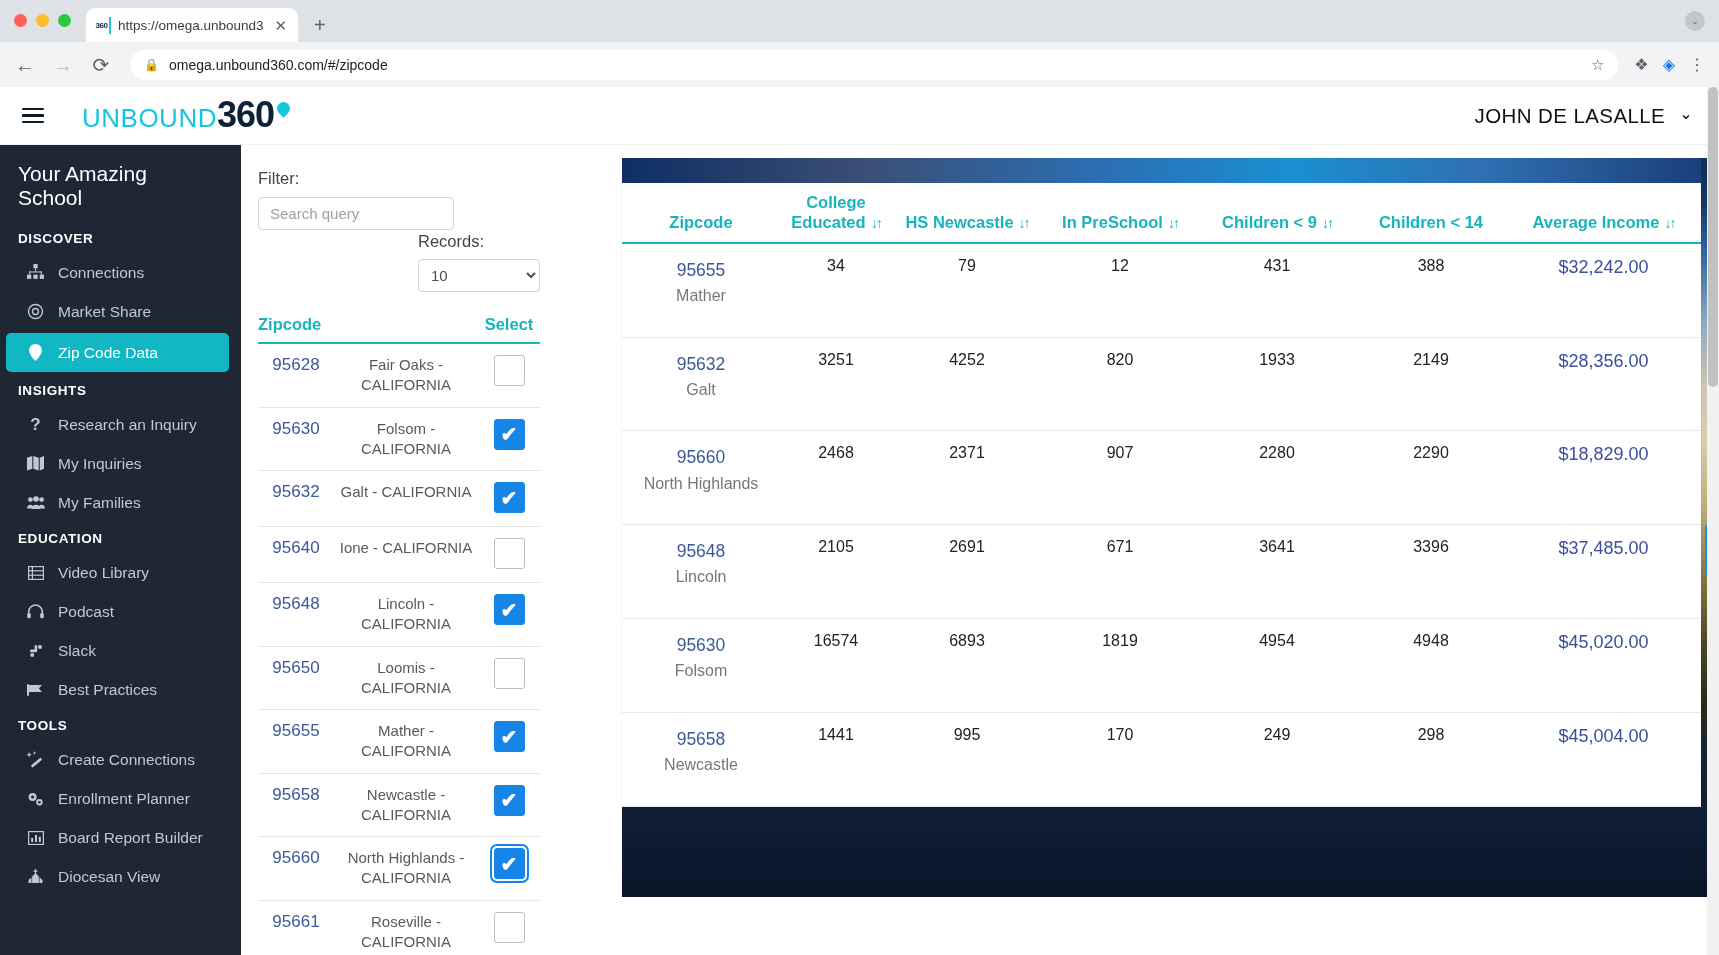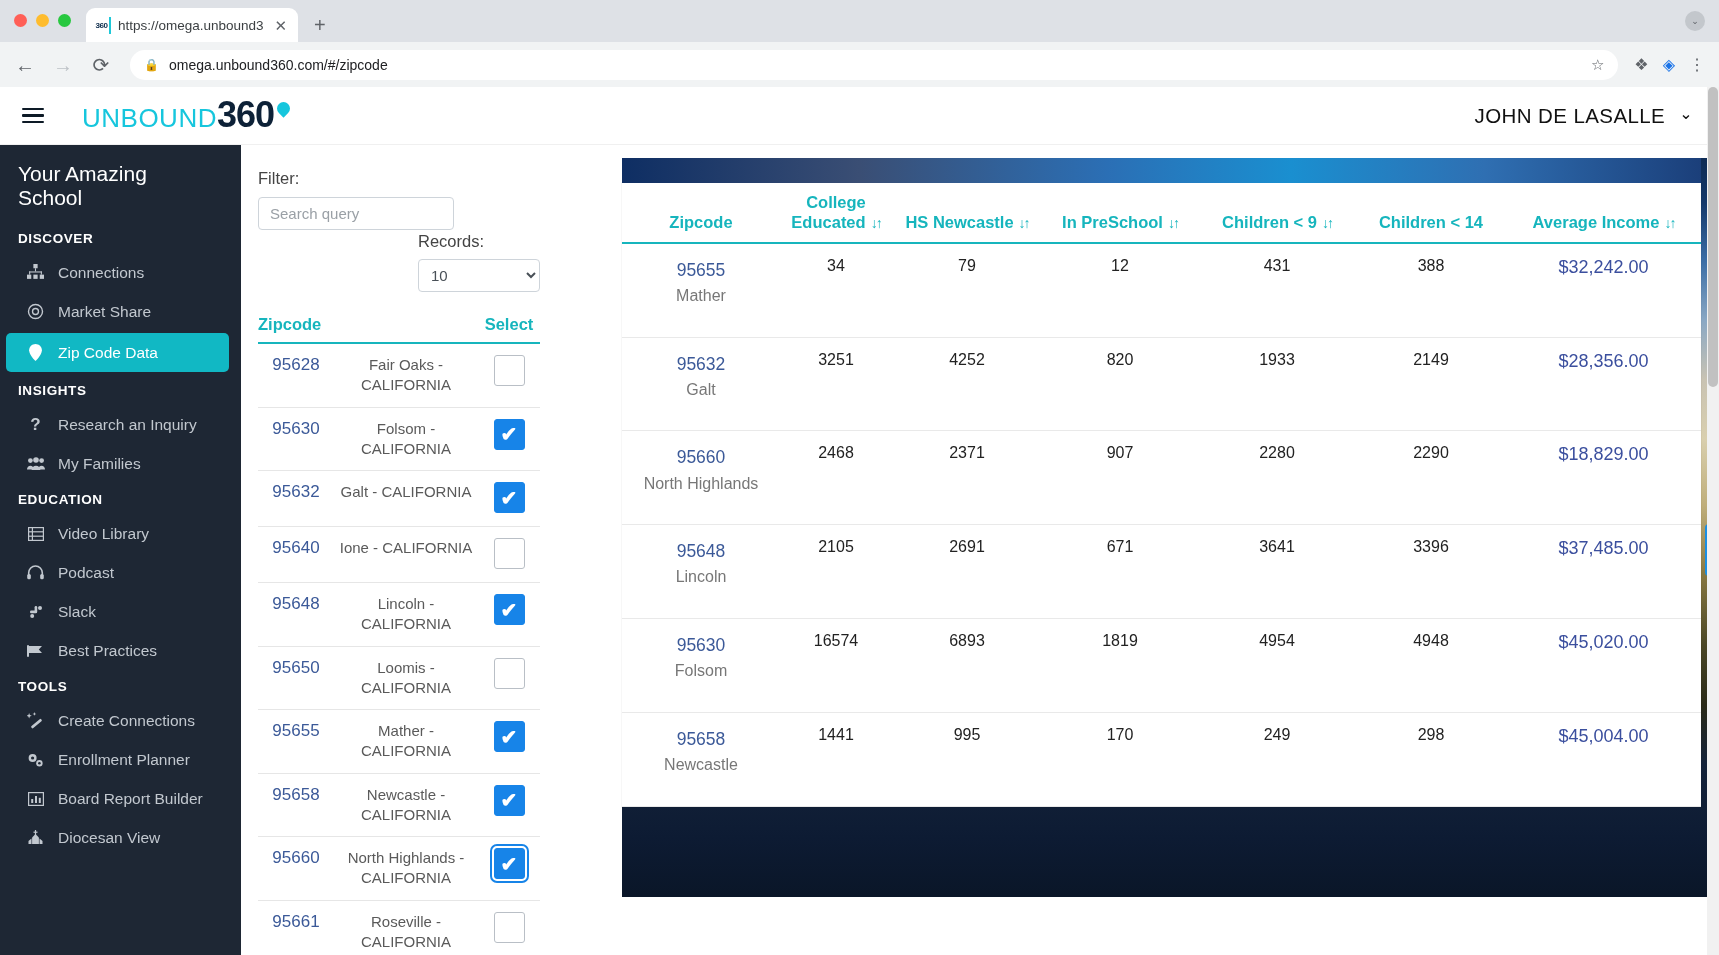--- a/index.html
+++ b/index.html
@@ -254,20 +254,30 @@
 
       <div class="sect">INSIGHTS</div>
       <div class="navitem">
         <span class="navicon">
             <span style="font-size:17px;font-weight:700;color:#c2c8cf;line-height:1;">?</span>
           </span>
         <span>Research an Inquiry</span>
       </div>
       <div class="navitem">
         <span class="navicon">
+            <svg width="17" height="15" viewBox="0 0 16 14" fill="#c2c8cf">
+              <path d="M0 1.5 5 0v12L0 13.5z"></path>
+              <path d="M6 0l5 1.5v12L6 12z"></path>
+              <path d="M12 1.5 16 0v12l-4 1.5z"></path>
+            </svg>
+          </span>
+        <span>My Inquiries</span>
+      </div>
+      <div class="navitem">
+        <span class="navicon">
             <svg width="18" height="14" viewBox="0 0 18 14" fill="#c2c8cf">
               <circle cx="3.4" cy="3.6" r="2.4"></circle>
               <circle cx="14.6" cy="3.6" r="2.4"></circle>
               <circle cx="9" cy="3" r="2.8"></circle>
               <path d="M0 12.5c0-2.3 1.6-3.7 3.4-3.7s3.4 1.4 3.4 3.7z"></path>
               <path d="M11.2 12.5c0-2.3 1.6-3.7 3.4-3.7S18 10.2 18 12.5z"></path>
               <path d="M4.6 13c0-2.7 2-4.3 4.4-4.3s4.4 1.6 4.4 4.3z"></path>
             </svg>
           </span>
         <span>My Families</span>

